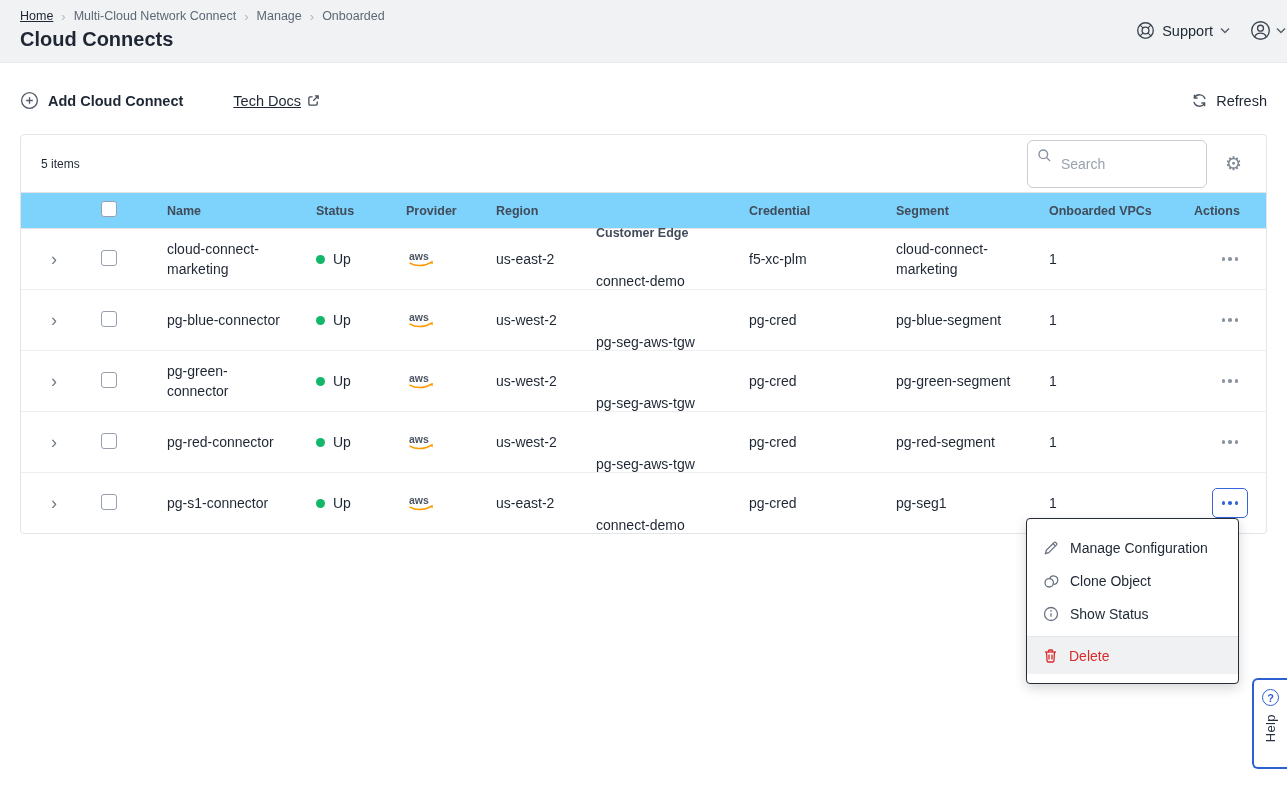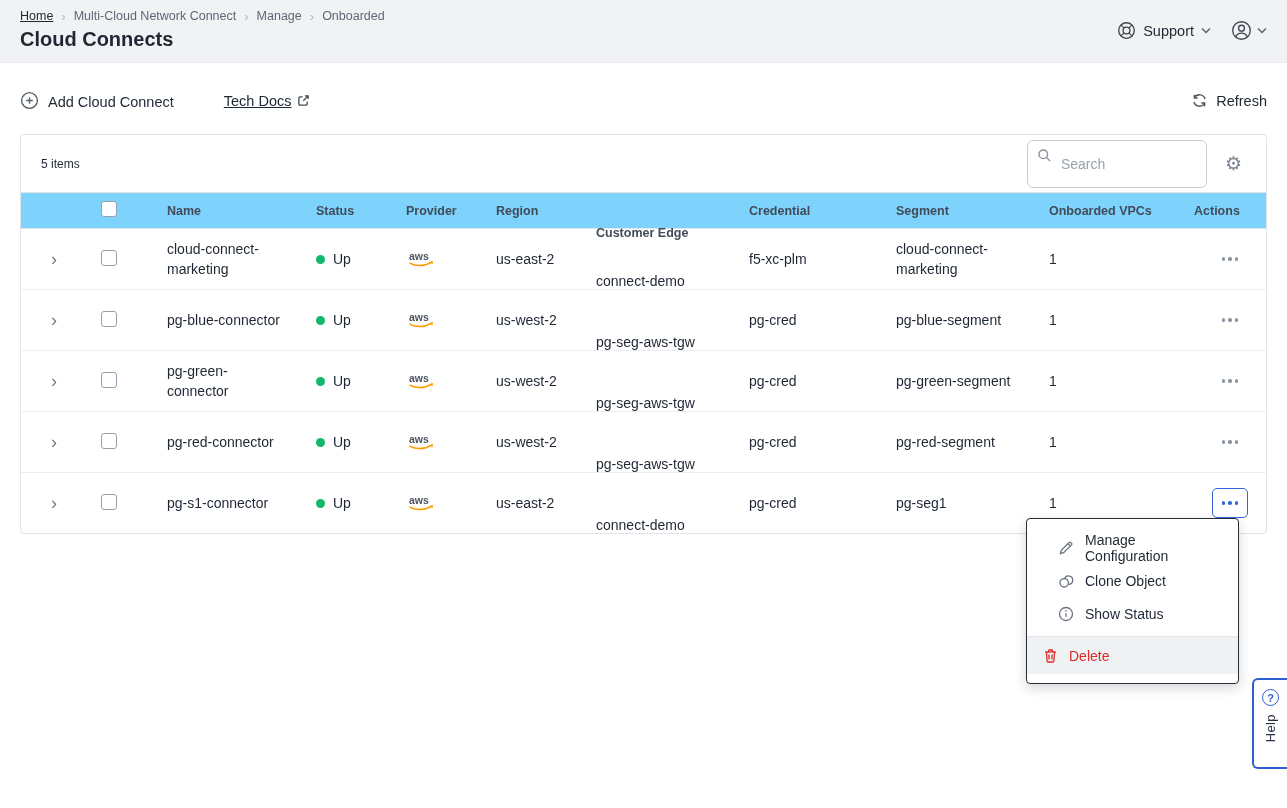--- a/index.html
+++ b/index.html
@@ -9,28 +9,28 @@
     background:#ffffff; color:#1e2733;
     font-family:"Liberation Sans", sans-serif; font-size:14px;
   }
 
   
   .topbar { background:#f1f2f4; border-bottom:1px solid #e7e9ec; padding:9px 20px 12px; position:relative; height:63px; }
   .breadcrumb { display:flex; align-items:center; gap:8px; font-size:12.5px; color:#5d6875; }
   .breadcrumb .home { color:#1e2733; text-decoration:underline; cursor:pointer; }
   .breadcrumb .sep { color:#b0b7c1; font-size:13px; line-height:1; }
   .page-title { font-size:20px; font-weight:700; color:#1e2733; margin-top:5px; }
-  .topbar-right { position:absolute; right:20px; top:20px; display:flex; align-items:center; gap:20px; }
+  .topbar-right { position:absolute; right:1px; top:20px; display:flex; align-items:center; gap:20px; }
   .support { display:flex; align-items:center; gap:7px; cursor:pointer; font-size:14.5px; color:#1e2733; }
   .account { display:flex; align-items:center; gap:5px; cursor:pointer; }
   .icon { display:inline-flex; align-items:center; justify-content:center; line-height:0; }
 
   
   .toolbar { display:flex; align-items:center; padding:28px 20px 24px; }
-  .btn-add { display:flex; align-items:flex-end; gap:9px; font-size:14.5px; font-weight:400; cursor:pointer; }
+  .btn-add { display:flex; align-items:center; gap:9px; font-size:14.5px; font-weight:700; cursor:pointer; }
   .techdocs { display:flex; align-items:center; gap:6px; margin-left:50px; font-size:14.5px; font-weight:500; cursor:pointer; }
   .techdocs .lbl { text-decoration:underline; }
   .refresh { margin-left:auto; display:flex; align-items:center; gap:8px; font-size:14.5px; cursor:pointer; }
 
   
   .card { margin:0 20px; border:1px solid #e2e4e8; border-radius:4px; background:#fff; }
   .card-header { display:flex; align-items:center; height:57px; padding:0 24px 0 20px; }
   .items-count { font-size:12px; color:#1e2733; }
   .search-wrap { margin-left:auto; position:relative; }
   .search-input { width:180px; height:48px; border:1px solid #c8cdd4; border-radius:6px; padding:0 10px 0 33px;
@@ -64,21 +64,21 @@
 
   .dots { display:flex; gap:3px; align-items:center; cursor:pointer; padding:10px 6px; }
   .dots i { width:3.5px; height:3.5px; border-radius:50%; background:#8a93a0; }
   .dots.active { border:1px solid #3565dd; border-radius:5px; padding:12px 9px; background:#fff; }
   .dots.active i { background:#3565dd; }
 
   
   .menu { position:absolute; left:1026px; top:518px; width:213px; background:#fff;
           border:1px solid #272d37; border-radius:4px; box-shadow:0 4px 12px rgba(18,24,34,.18);
           padding-top:12px; z-index:20; }
-  .menu-item { display:flex; align-items:center; gap:11px; height:33px; padding:0 31px; font-size:14px; color:#1e2733; cursor:pointer; }
+  .menu-item { display:flex; align-items:center; gap:11px; height:33px; padding:0 16px; font-size:14px; color:#1e2733; cursor:pointer; }
   .menu-divider { border-top:1px solid #e4e6ea; margin-top:6px; }
   .menu-delete { display:flex; align-items:center; gap:11px; height:37px; padding:0 16px; margin-bottom:9px;
                  background:#f0f1f3; color:#d92b2b; font-size:14px; cursor:pointer; }
 
   
   .help-tab { position:absolute; right:0; top:678px; width:35px; height:91px; background:#fff;
               border:2px solid #2e5fd0; border-right:none; border-radius:6px 0 0 6px;
               display:flex; flex-direction:column; align-items:center; padding:9px 0; gap:8px; cursor:pointer; z-index:15; }
   .help-q { width:17px; height:17px; border-radius:50%; border:1.5px solid #2e5fd0; color:#2e5fd0;
             font-size:11px; font-weight:700; display:flex; align-items:center; justify-content:center; }

